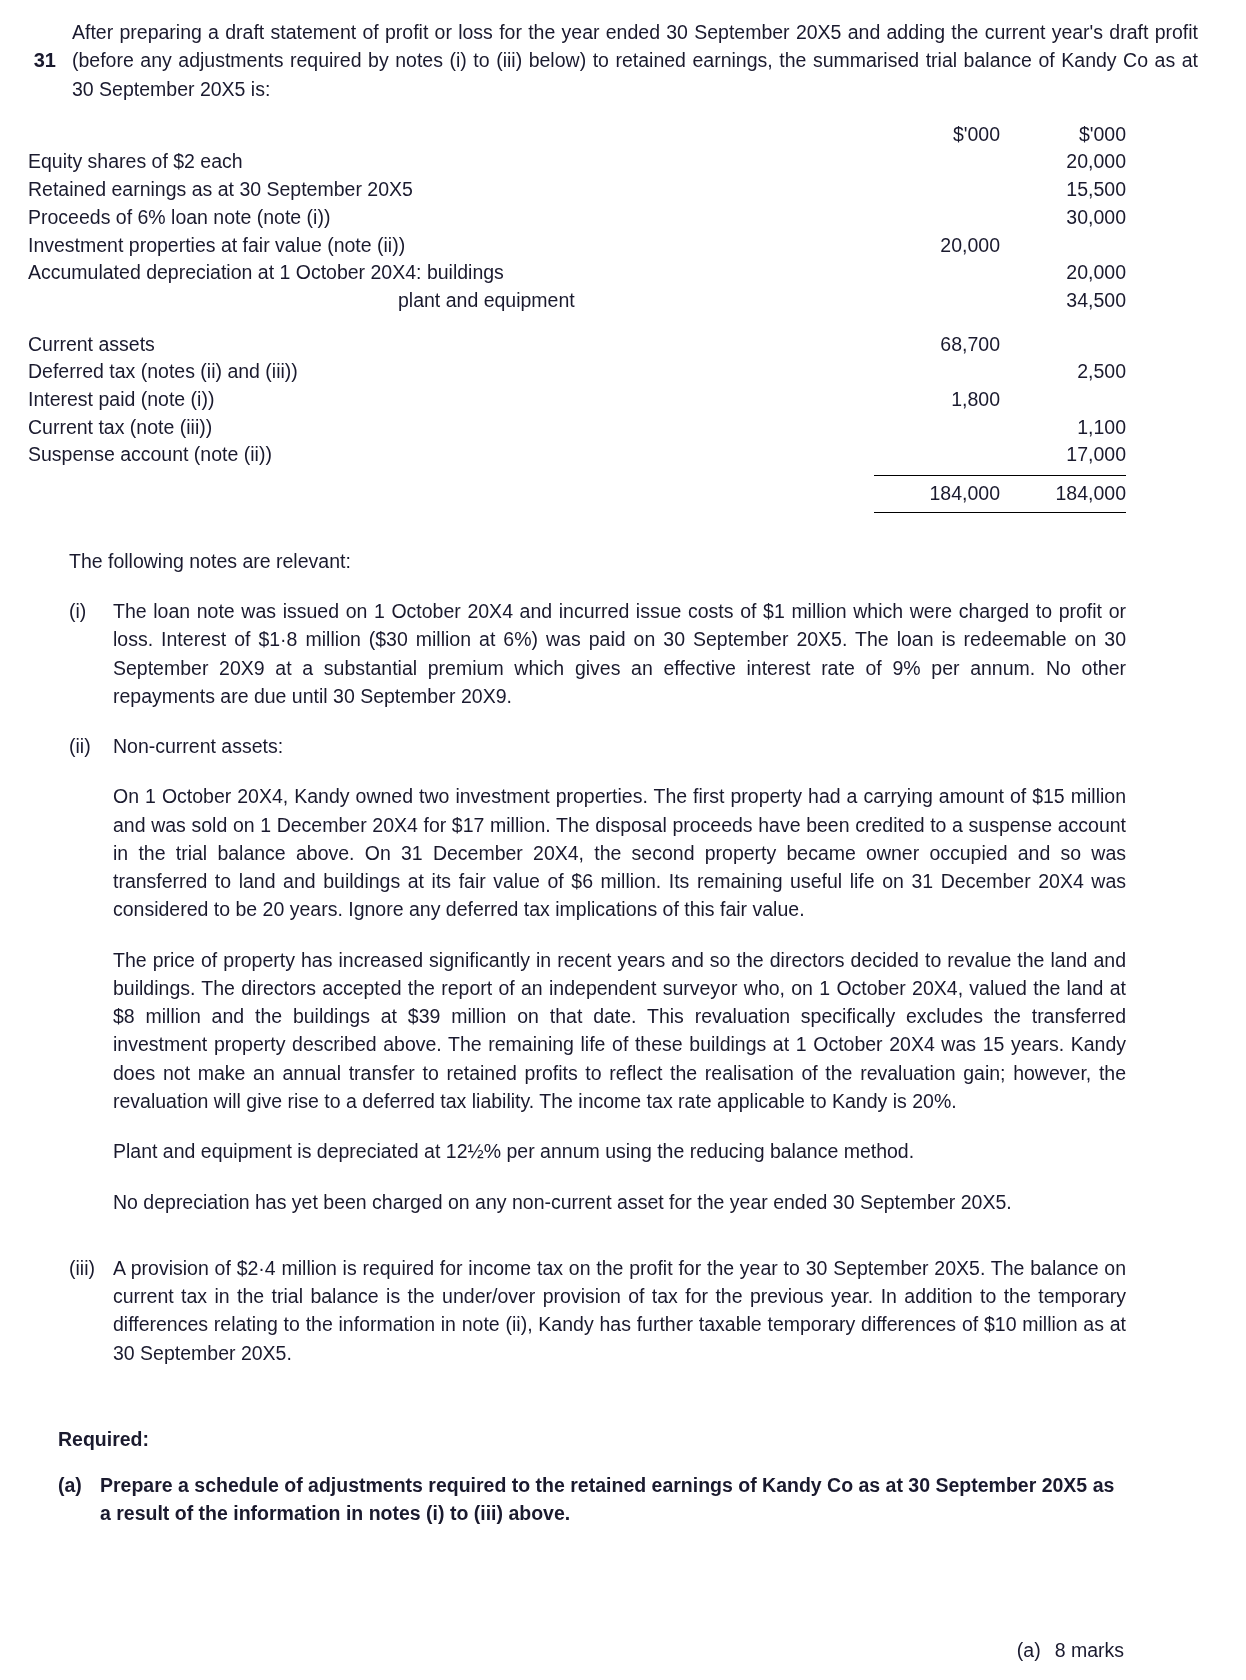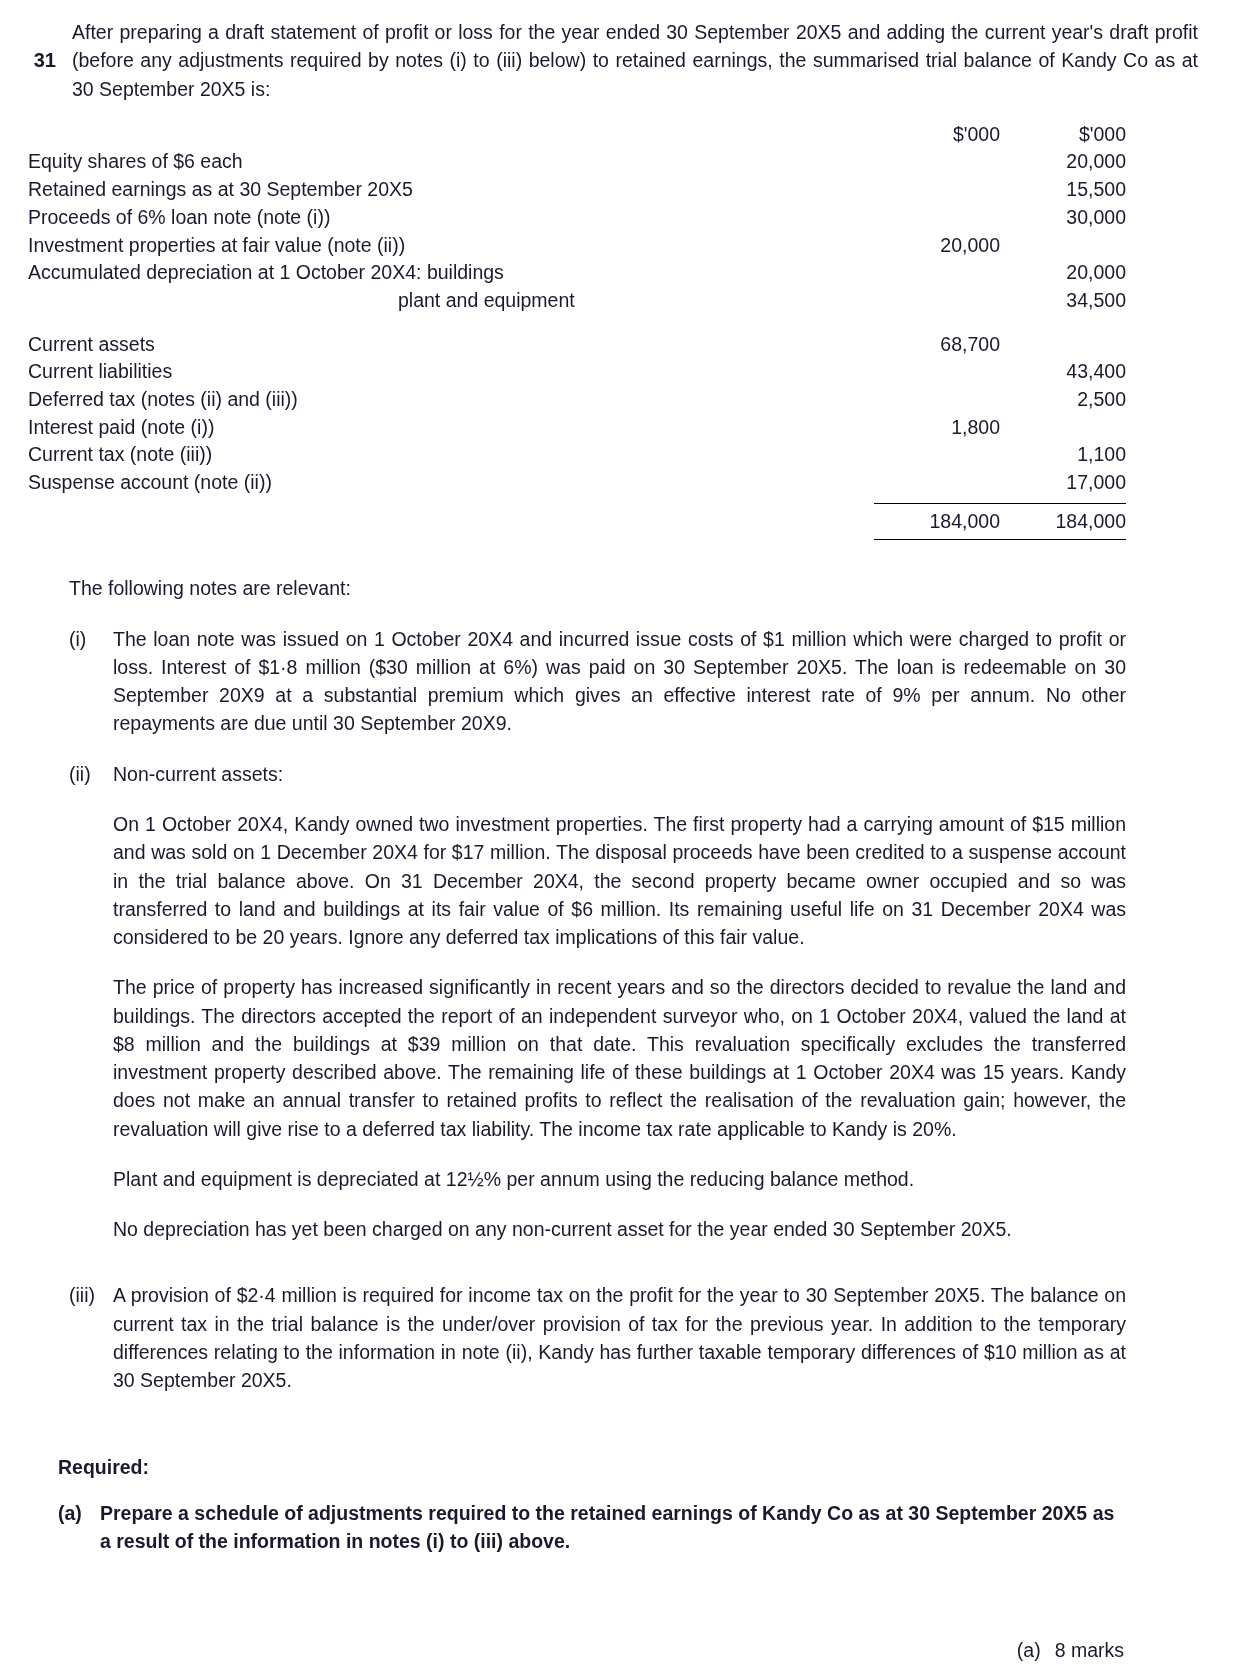--- a/index.html
+++ b/index.html
@@ -180,21 +180,21 @@
   <div class="tb">
     <table class="tbl">
       <tbody>
         <tr>
           <td class="lbl"></td>
           <td class="num hdr">$'000</td>
           <td class="num2 hdr">$'000</td>
         </tr>
 
         <tr>
-          <td class="lbl">Equity shares of $6 each</td>
+          <td class="lbl">Equity shares of $2 each</td>
           <td class="num"></td>
           <td class="num2">20,000</td>
         </tr>
         <tr>
           <td class="lbl">Retained earnings as at 30 September 20X5</td>
           <td class="num"></td>
           <td class="num2">15,500</td>
         </tr>
         <tr>
           <td class="lbl">Proceeds of 6% loan note (note (i))</td>
@@ -222,25 +222,20 @@
         <tr class="gap">
             <td></td>
             <td></td>
             <td></td>
           </tr>
 
         <tr>
           <td class="lbl">Current assets</td>
           <td class="num">68,700</td>
           <td class="num2"></td>
-        </tr>
-        <tr>
-          <td class="lbl">Current liabilities</td>
-          <td class="num"></td>
-          <td class="num2">43,400</td>
         </tr>
         <tr>
           <td class="lbl">Deferred tax (notes (ii) and (iii))</td>
           <td class="num"></td>
           <td class="num2">2,500</td>
         </tr>
         <tr>
           <td class="lbl">Interest paid (note (i))</td>
           <td class="num">1,800</td>
           <td class="num2"></td>

